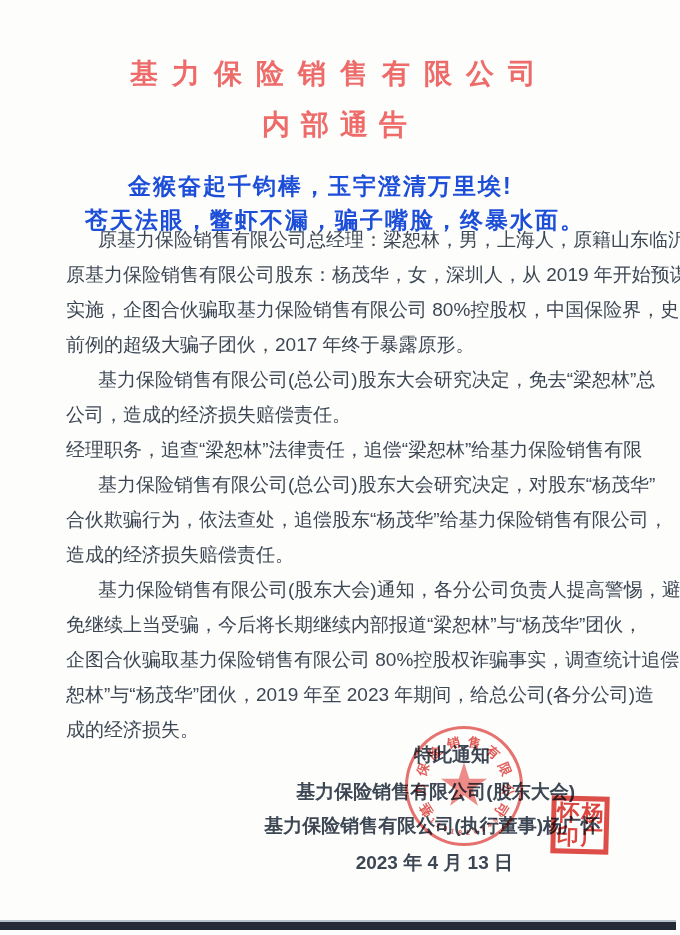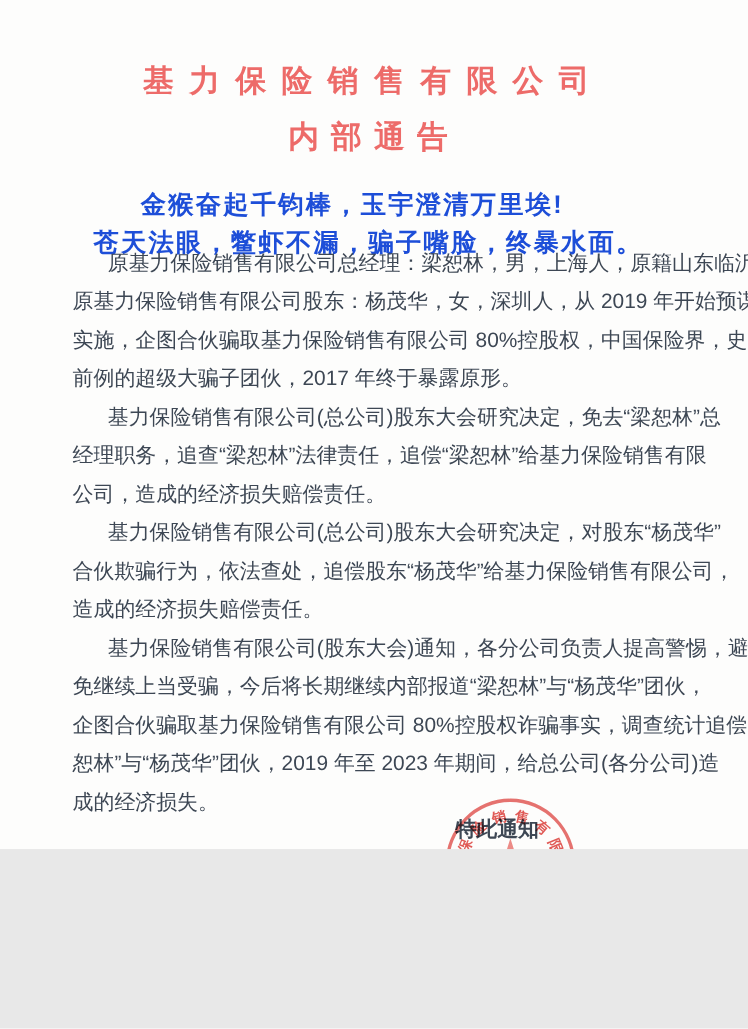--- a/index.html
+++ b/index.html
@@ -1,18 +1,18 @@
 <!DOCTYPE html>
 <html><head>
 <meta charset="utf-8">
 <style>
   html,body{margin:0;padding:0;background:#e8e8e8;}
   .page{
     position:relative;
-    width:680px;height:772px;
+    width:680px;height:935px;
     margin:0 auto;
     background:#fdfdfc;
     overflow:hidden;
     font-family:"Liberation Sans","DejaVu Sans",sans-serif;
   }
   
   .doc-title{
     position:absolute;left:0;width:100%;
     text-align:center;
     color:#ed6b69;
@@ -152,22 +152,22 @@
 
   <div class="doc-body">
       <div>
         <div class="line first">原基力保险销售有限公司总经理：梁恕林，男，上海人，原籍山东临沂，</div>
         <div class="line">原基力保险销售有限公司股东：杨茂华，女，深圳人，从 2019 年开始预谋</div>
         <div class="line">实施，企图合伙骗取基力保险销售有限公司 80%控股权，中国保险界，史无</div>
         <div class="line last">前例的超级大骗子团伙，2017 年终于暴露原形。</div>
       </div>
       <div>
         <div class="line first">基力保险销售有限公司(总公司)股东大会研究决定，免去“梁恕林”总</div>
+        <div class="line last">公司，造成的经济损失赔偿责任。</div>
         <div class="line">经理职务，追查“梁恕林”法律责任，追偿“梁恕林”给基力保险销售有限</div>
-        <div class="line last">公司，造成的经济损失赔偿责任。</div>
       </div>
       <div>
         <div class="line first">基力保险销售有限公司(总公司)股东大会研究决定，对股东“杨茂华”</div>
         <div class="line">合伙欺骗行为，依法查处，追偿股东“杨茂华”给基力保险销售有限公司，</div>
         <div class="line last">造成的经济损失赔偿责任。</div>
       </div>
       <div>
         <div class="line first">基力保险销售有限公司(股东大会)通知，各分公司负责人提高警惕，避</div>
         <div class="line">免继续上当受骗，今后将长期继续内部报道“梁恕林”与“杨茂华”团伙，</div>
         <div class="line">企图合伙骗取基力保险销售有限公司 80%控股权诈骗事实，调查统计追偿“梁</div>

